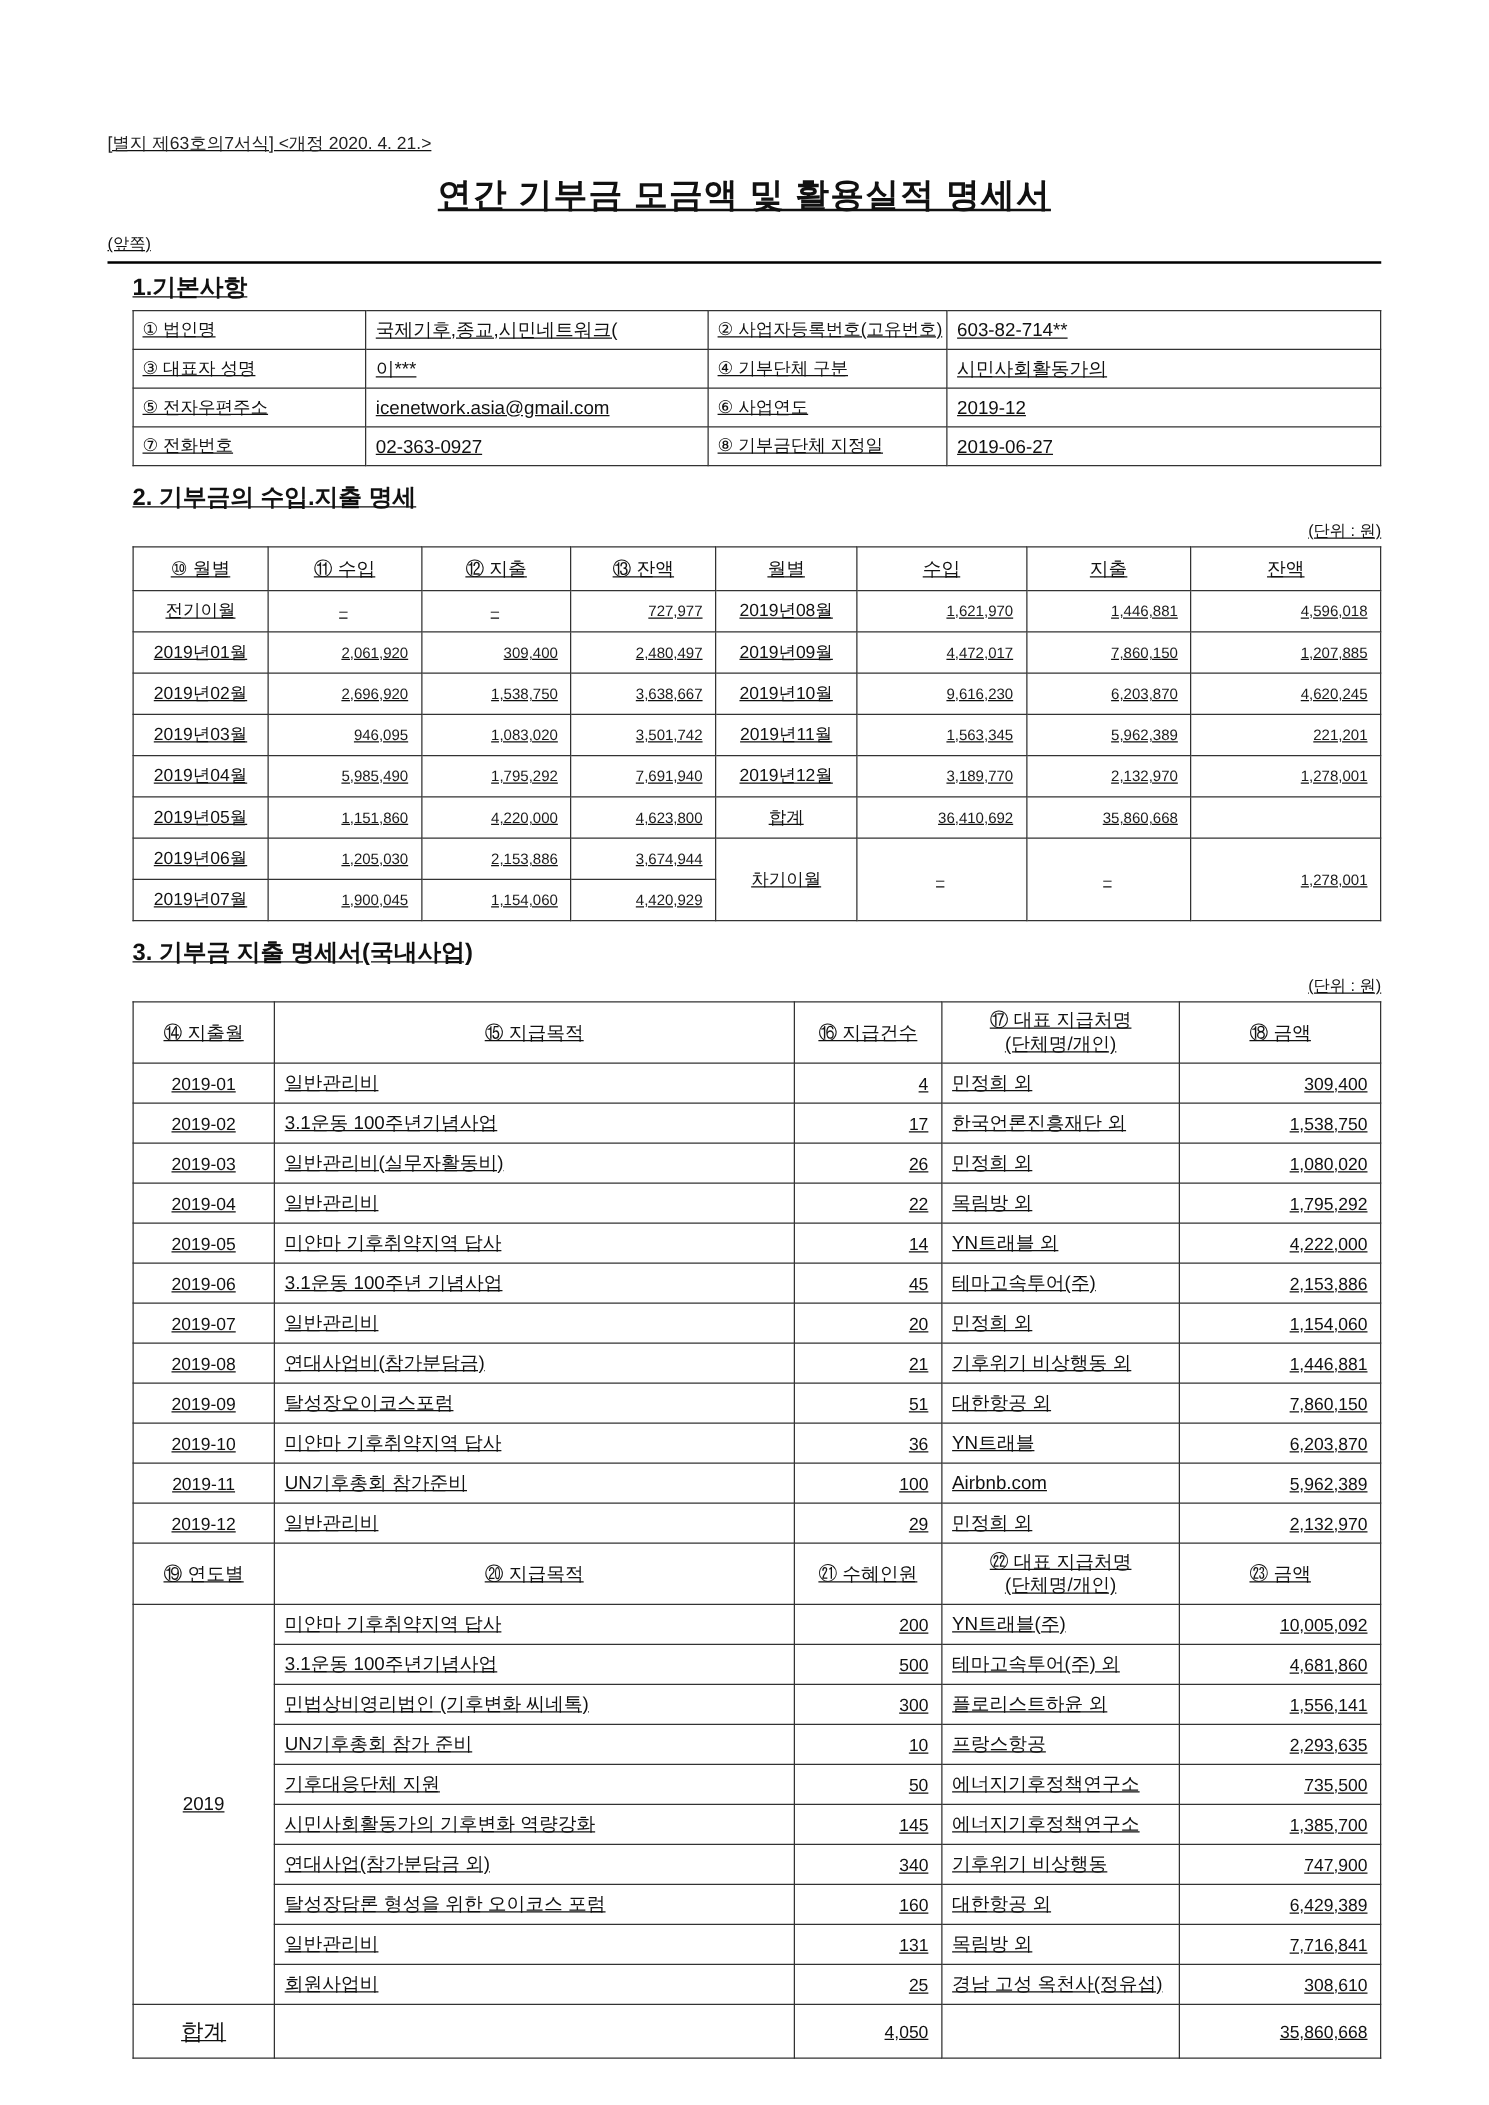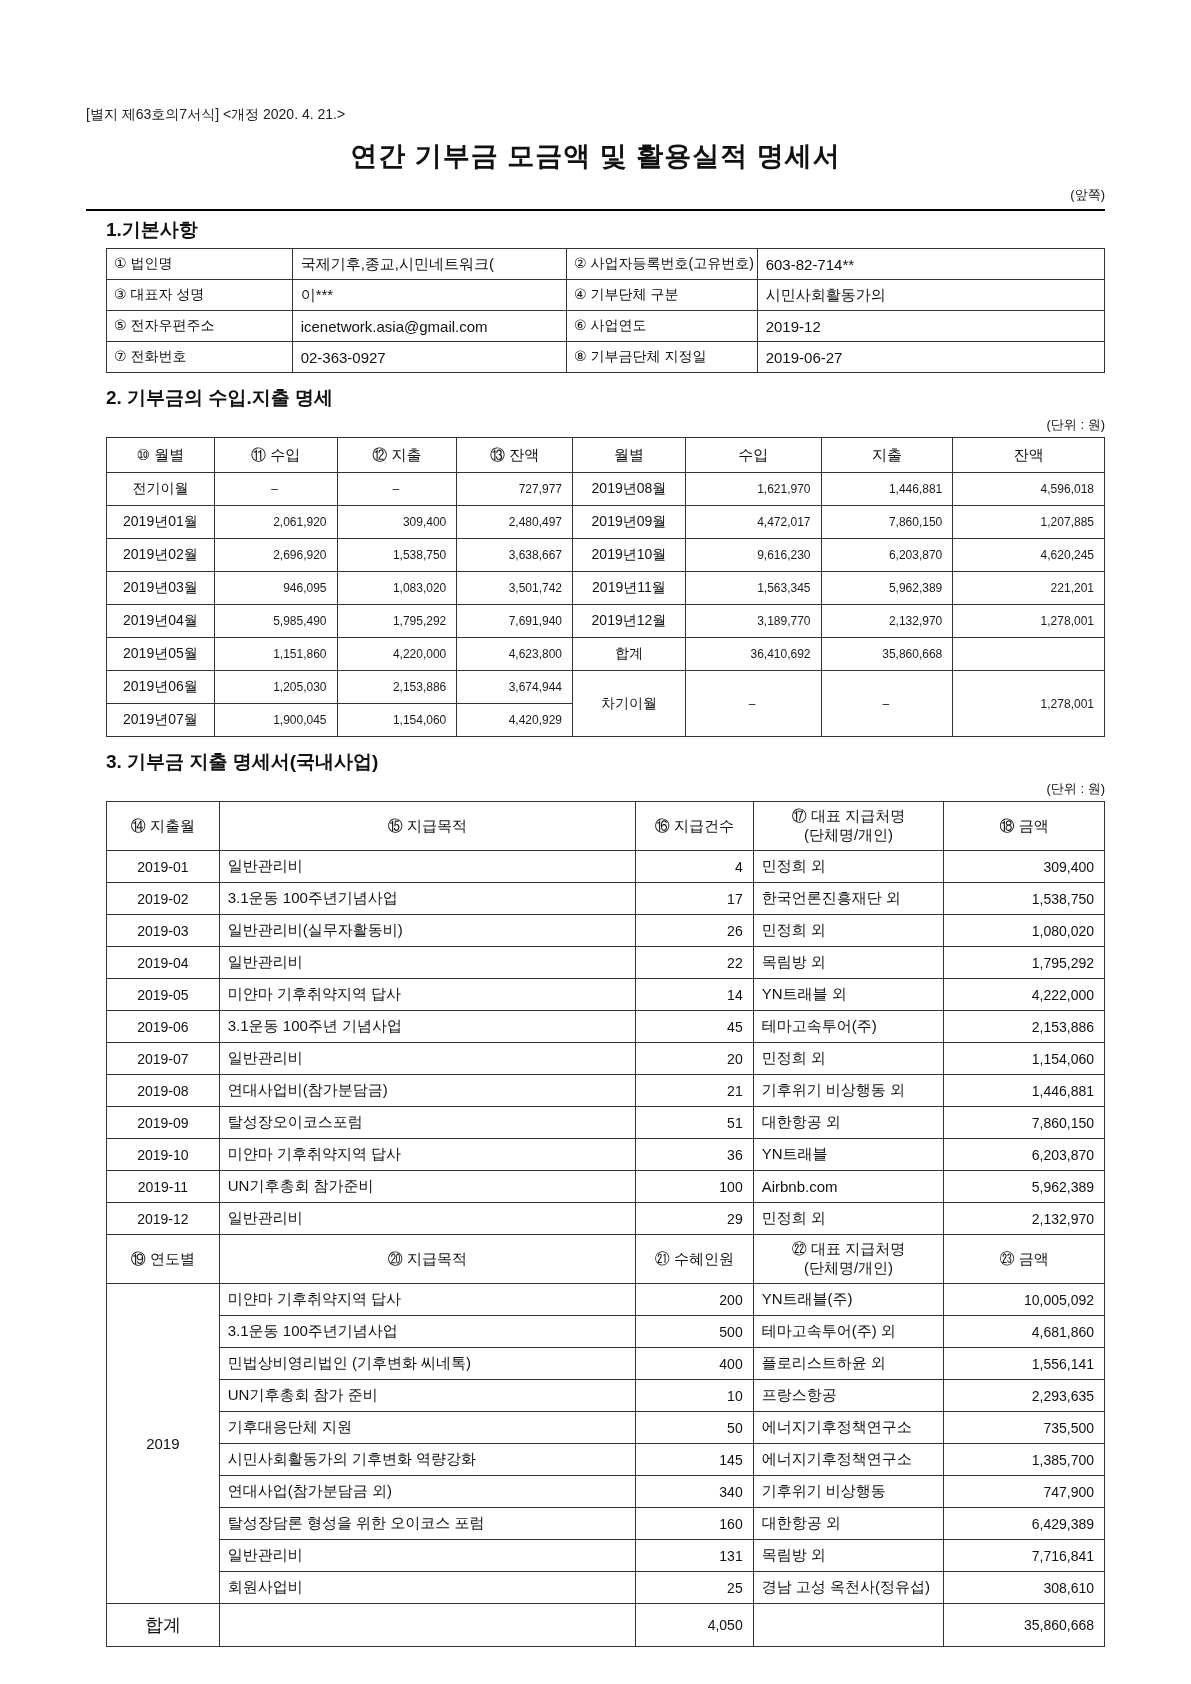--- a/index.html
+++ b/index.html
@@ -5,30 +5,31 @@
   html, body { margin: 0; padding: 0; background: #ffffff; }
   .page {
     width: 1191px;
     height: 1684px;
     box-sizing: border-box;
     padding: 106px 86px 0 86px;
     background: #ffffff;
     color: #111111;
     font-family: "Liberation Sans", "DejaVu Sans", sans-serif;
     overflow: hidden;
+    text-decoration: underline;
   }
   .form-ref { font-size: 14px; color: #222; }
   .title {
     text-align: center;
     font-size: 27px;
     font-weight: 700;
     margin: 14px 0 0 0;
     letter-spacing: 1px;
   }
-  .page-side { text-align: right; font-size: 13px; margin-top: 12px; }
+  .page-side { font-size: 13px; margin-top: 12px; }
 
   .sec { margin-top: 12px; padding-left: 20px; }
   .sec1 { border-top: 2px solid #000; margin-top: 5px; padding-top: 6px; }
   .sec-heading { font-size: 19px; font-weight: 700; margin: 0 0 5px 0; }
   .unit-label { text-align: right; font-size: 13px; margin: 0 0 3px 0; }
 
   table.tbl { width: 100%; border-collapse: collapse; table-layout: fixed; }
   .tbl th, .tbl td {
     border: 1px solid #333;
     padding: 2px 8px;
@@ -339,21 +340,21 @@
             <td class="r num">10,005,092</td>
           </tr>
           <tr>
             <td class="l">3.1운동 100주년기념사업</td>
             <td class="r num">500</td>
             <td class="l">테마고속투어(주) 외</td>
             <td class="r num">4,681,860</td>
           </tr>
           <tr>
             <td class="l">민법상비영리법인 (기후변화 씨네톡)</td>
-            <td class="r num">400</td>
+            <td class="r num">300</td>
             <td class="l">플로리스트하윤 외</td>
             <td class="r num">1,556,141</td>
           </tr>
           <tr>
             <td class="l">UN기후총회 참가 준비</td>
             <td class="r num">10</td>
             <td class="l">프랑스항공</td>
             <td class="r num">2,293,635</td>
           </tr>
           <tr>

